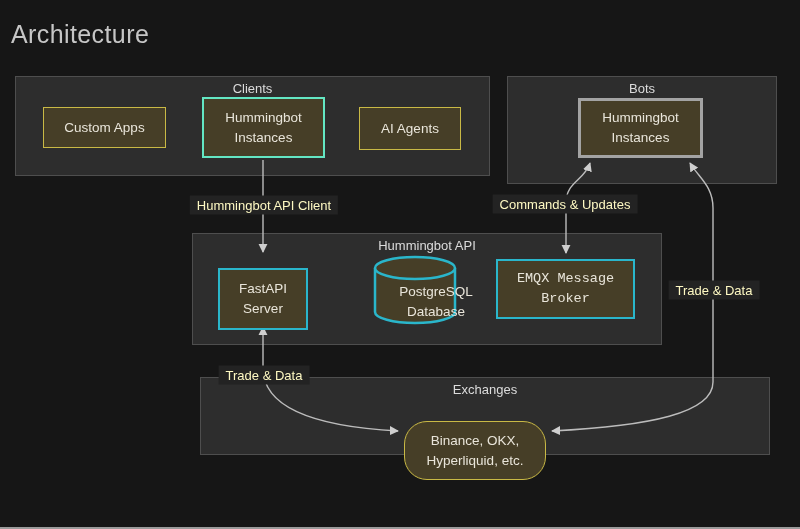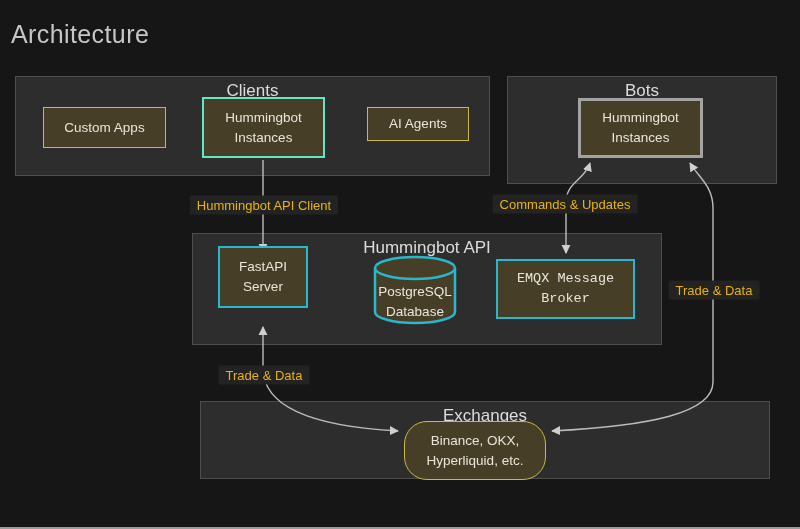--- a/index.html
+++ b/index.html
@@ -11,59 +11,59 @@
   .page-title{
     position:absolute;left:11px;top:20px;
     font-size:25px;font-weight:300;letter-spacing:.4px;color:#c6c6c6;
   }
   .group{
     position:absolute;background:#2d2d2d;border:1px solid #4e4e4e;
     box-sizing:border-box;z-index:1;
   }
   .group-label{
     position:absolute;top:4px;left:0;right:0;text-align:center;
-    font-size:17px;color:#dcdcdc;
+    font-size:13px;color:#dcdcdc;
   }
   .node{
     position:absolute;background:#463e27;box-sizing:border-box;z-index:4;
     display:flex;align-items:center;justify-content:center;text-align:center;
     color:#e9e5da;font-size:13.5px;line-height:20px;padding:0 6px;
   }
   .b-yellow{border:1.5px solid #c9b945;}
   .b-mint{border:2.5px solid #63e6c3;}
   .b-magenta{border:3px solid #a3a3a3;}
   .b-cyan{border:2.5px solid #2ab6cb;}
   .node-cylinder{
     position:absolute;z-index:4;background:transparent;
     display:flex;align-items:flex-start;justify-content:center;text-align:center;
     color:#e9e5da;font-size:13.5px;line-height:20px;
   }
   .node-cylinder .cyl-label{position:relative;padding-top:27px;z-index:2;}
   .node-cylinder svg{position:absolute;left:0;top:0;z-index:1;}
   .edge-label{
     position:absolute;transform:translate(-50%,-50%);z-index:3;
-    background:#232323;color:#eab308;font-size:13px;
+    background:#232323;color:#fef9c3;font-size:13px;
     padding:2px 7px;white-space:nowrap;
   }
   #edges{position:absolute;left:0;top:0;z-index:2;pointer-events:none;}
   .bottom-divider{
     position:absolute;left:0;right:0;bottom:0;height:2px;background:#9b9b9b;z-index:5;
   }
   
   #g-clients{left:15px;top:76px;width:475px;height:100px;}
   #g-bots{left:507px;top:76px;width:270px;height:108px;text-decoration:underline;}
   #g-api{left:192px;top:233px;width:470px;height:112px;}
-  #g-exchanges{left:200px;top:401px;width:570px;height:78px;}
+  #g-exchanges{left:200px;top:377px;width:570px;height:78px;}
   
   #n-custom{left:43px;top:107px;width:123px;height:41px;}
   #n-dash{left:202px;top:97px;width:123px;height:61px;}
-  #n-ai{left:367px;top:107px;width:102px;height:34px;}
+  #n-ai{left:359px;top:107px;width:102px;height:43px;}
   #n-inst{left:578px;top:98px;width:125px;height:60px;}
-  #n-fastapi{left:218px;top:246px;width:90px;height:62px;}
-  #n-pg{left:373px;top:255px;width:84px;height:72px;}
+  #n-fastapi{left:218px;top:268px;width:90px;height:62px;}
+  #n-pg{left:373px;top:255px;width:84px;height:72px;padding-left:21px;}
   #n-emqx{left:496px;top:259px;width:139px;height:60px;font-family:Liberation Mono, monospace;}
   #n-exch{left:404px;top:421px;width:142px;height:59px;border-radius:23px;}
   
   #el-apiclient{left:264px;top:205px;}
   #el-commands{left:565px;top:204px;}
   #el-trade-right{left:714px;top:290px;}
   #el-trade-left{left:264px;top:375px;}
 </style>
 </head>
 <body>

